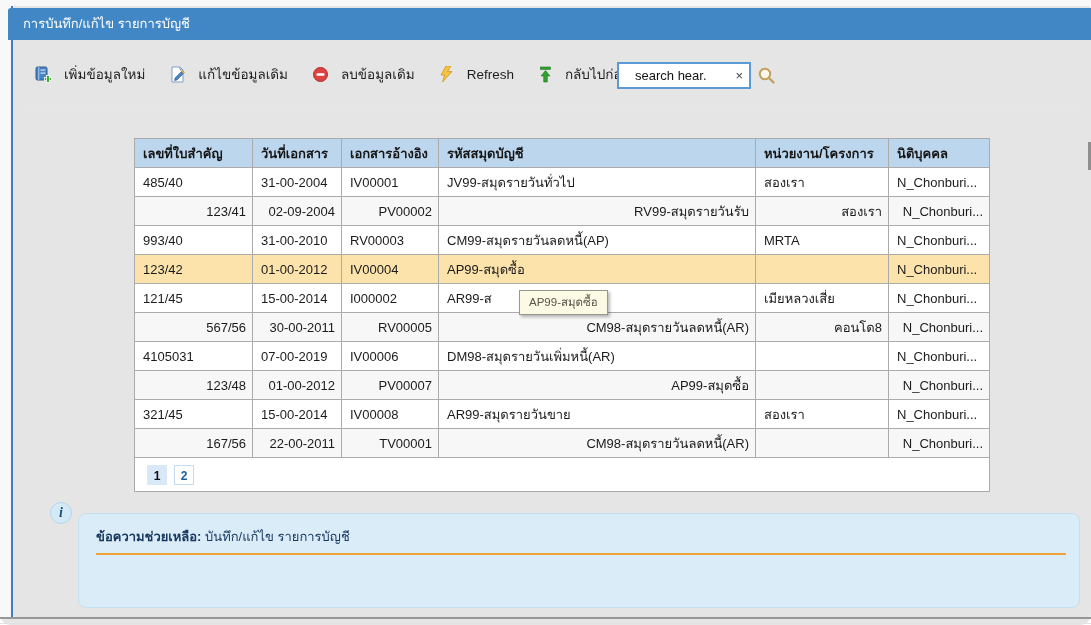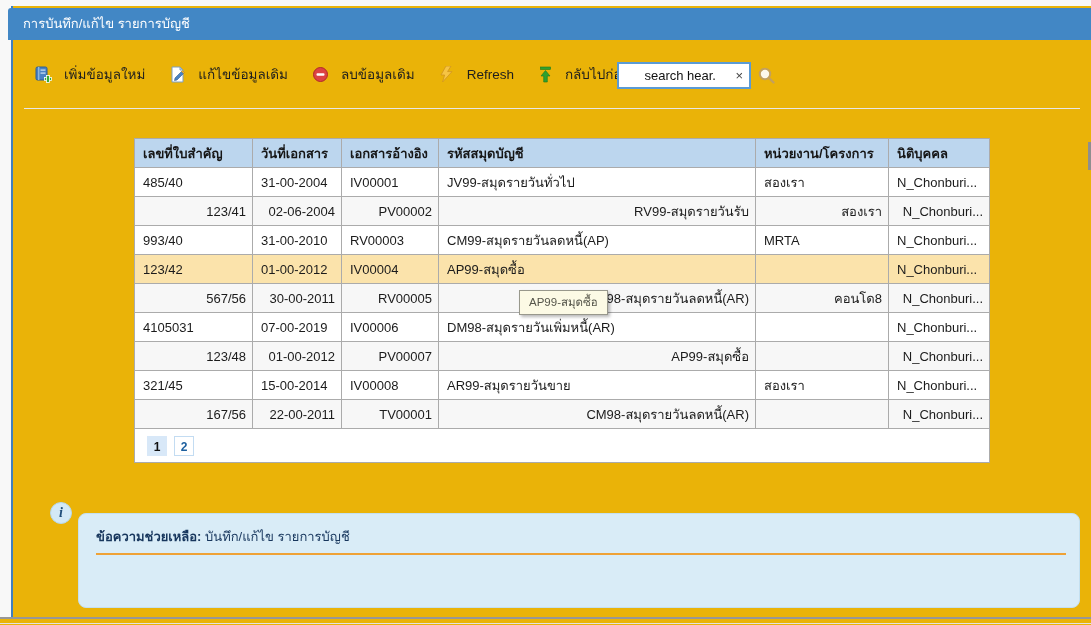--- a/index.html
+++ b/index.html
@@ -1,37 +1,37 @@
 <!DOCTYPE html>
 <html><head>
 <meta charset="utf-8">
 <style>
   * { margin:0; padding:0; box-sizing:border-box; }
   html,body { width:1091px; height:625px; background:#fff; overflow:hidden;
     font-family:"Liberation Sans","DejaVu Sans",sans-serif; }
-  .page { position:relative; width:1091px; height:625px; background:#eab308; }
+  .page { position:relative; width:1091px; height:625px; background:#e5e5e5;border-radius:11px; }
 
   .top-strip { position:absolute; left:0; top:0; width:1091px; height:6px; background:#f8f8f8; }
   .left-strip { position:absolute; left:0; top:0; width:11px; height:618px; background:#f8f8f8; }
   .left-blue-line { position:absolute; left:11px; top:6px; width:2px; height:612px; background:#3f7fbf; }
   .bottom-line { position:absolute; left:0; top:617px; width:1091px; height:2px; background:#979797; }
   .bottom-faint { position:absolute; left:0; top:623px; width:1091px; height:1px; background:#e2e2e2; }
 
   .title-bar { position:absolute; left:8px; top:8px; right:0; height:32px; background:#4287c5;
     border-radius:3px 0 0 0; color:#fff; font-size:13px; line-height:32px; padding-left:15px; }
 
   .toolbar { position:absolute; left:13px; top:56px; right:0; height:36px;
     display:flex; align-items:center; padding-left:22px; gap:24px; }
   .tb-btn { display:flex; align-items:center; gap:12px; font-size:13.5px; color:#1e1e1e; cursor:pointer; white-space:nowrap; }
   .tb-btn svg { display:block; }
 
   .search-box { position:absolute; left:617px; top:62px; width:134px; height:27px;
     border:2px solid #5b9bd5; background:#fff; display:flex; align-items:center; }
-  .search-box input { flex:1; min-width:0; border:none; outline:none; font-size:13px; padding-left:8px;
-    font-family:"Liberation Sans","DejaVu Sans",sans-serif; color:#111; background:transparent;text-align:center; }
+  .search-box input { flex:1; min-width:0; border:none; outline:none; font-size:13px; padding-left:16px;
+    font-family:"Liberation Sans","DejaVu Sans",sans-serif; color:#111; background:transparent; }
   .search-clear { font-size:13px; color:#444; padding:0 6px 0 2px; cursor:pointer; line-height:1; }
   .magnifier { position:absolute; left:757px; top:66px; cursor:pointer; }
 
   .toolbar-sep { position:absolute; left:24px; top:108px; width:1056px; height:1px; background:#e7e7e7; }
 
   .grid { position:absolute; left:134px; top:138px; width:855px; border-collapse:collapse; table-layout:fixed; }
   .grid th, .grid td { border:1px solid #ababab; font-size:13px; text-align:left;
     padding:0 6px 0 8px; overflow:hidden; white-space:nowrap; }
   .grid th { height:29px; background:#bcd6ee; font-weight:bold; color:#161616; }
   .grid td { height:29px; color:#1b1b1b; background:#fff; }
@@ -162,40 +162,48 @@
         <tr>
           <td>485/40</td>
           <td>31-00-2004</td>
           <td>IV00001</td>
           <td>JV99-สมุดรายวันทั่วไป</td>
           <td>สองเรา</td>
           <td>N_Chonburi...</td>
         </tr>
         <tr class="row-even">
           <td>123/41</td>
-          <td>02-06-2004</td>
+          <td>02-09-2004</td>
           <td>PV00002</td>
           <td>RV99-สมุดรายวันรับ</td>
           <td>สองเรา</td>
           <td>N_Chonburi...</td>
         </tr>
         <tr>
           <td>993/40</td>
           <td>31-00-2010</td>
           <td>RV00003</td>
           <td>CM99-สมุดรายวันลดหนี้(AP)</td>
           <td>MRTA</td>
           <td>N_Chonburi...</td>
         </tr>
         <tr class="highlighted">
           <td>123/42</td>
           <td>01-00-2012</td>
           <td>IV00004</td>
           <td>AP99-สมุดซื้อ</td>
           <td></td>
+          <td>N_Chonburi...</td>
+        </tr>
+        <tr>
+          <td>121/45</td>
+          <td>15-00-2014</td>
+          <td>I000002</td>
+          <td>AR99-ส</td>
+          <td>เมียหลวงเสี่ย</td>
           <td>N_Chonburi...</td>
         </tr>
         <tr class="row-even">
           <td>567/56</td>
           <td>30-00-2011</td>
           <td>RV00005</td>
           <td>CM98-สมุดรายวันลดหนี้(AR)</td>
           <td>คอนโด8</td>
           <td>N_Chonburi...</td>
         </tr>

